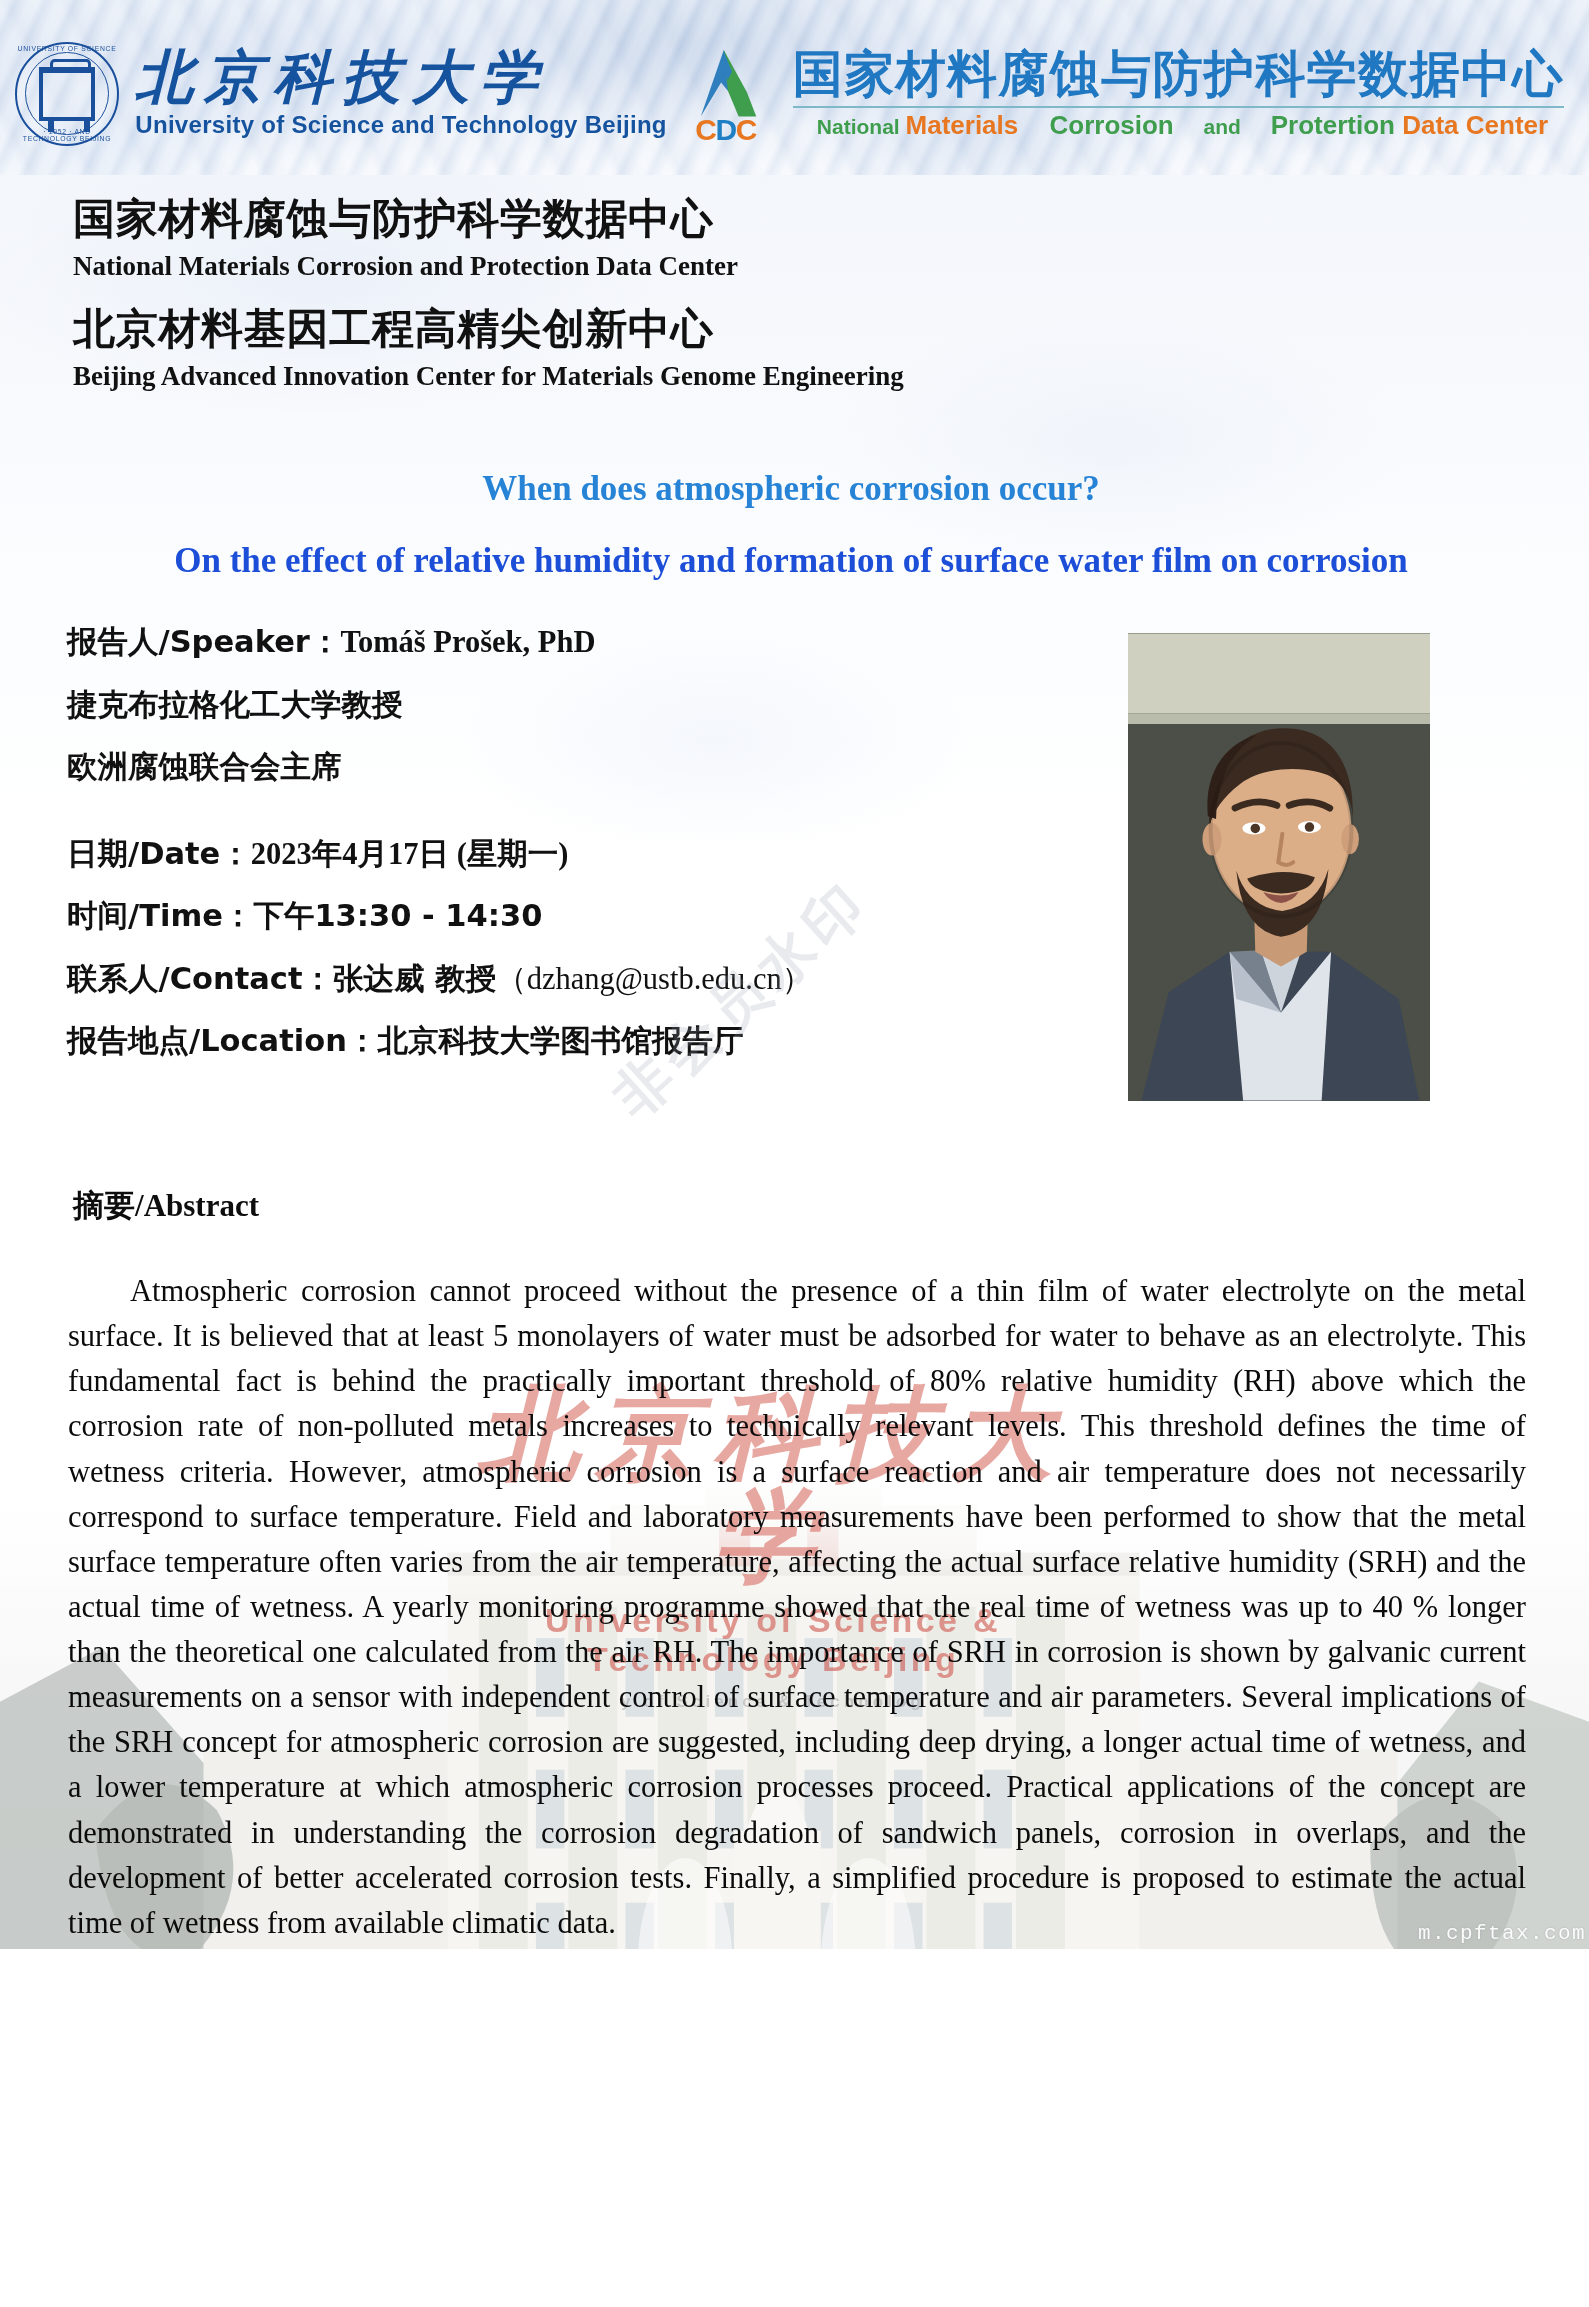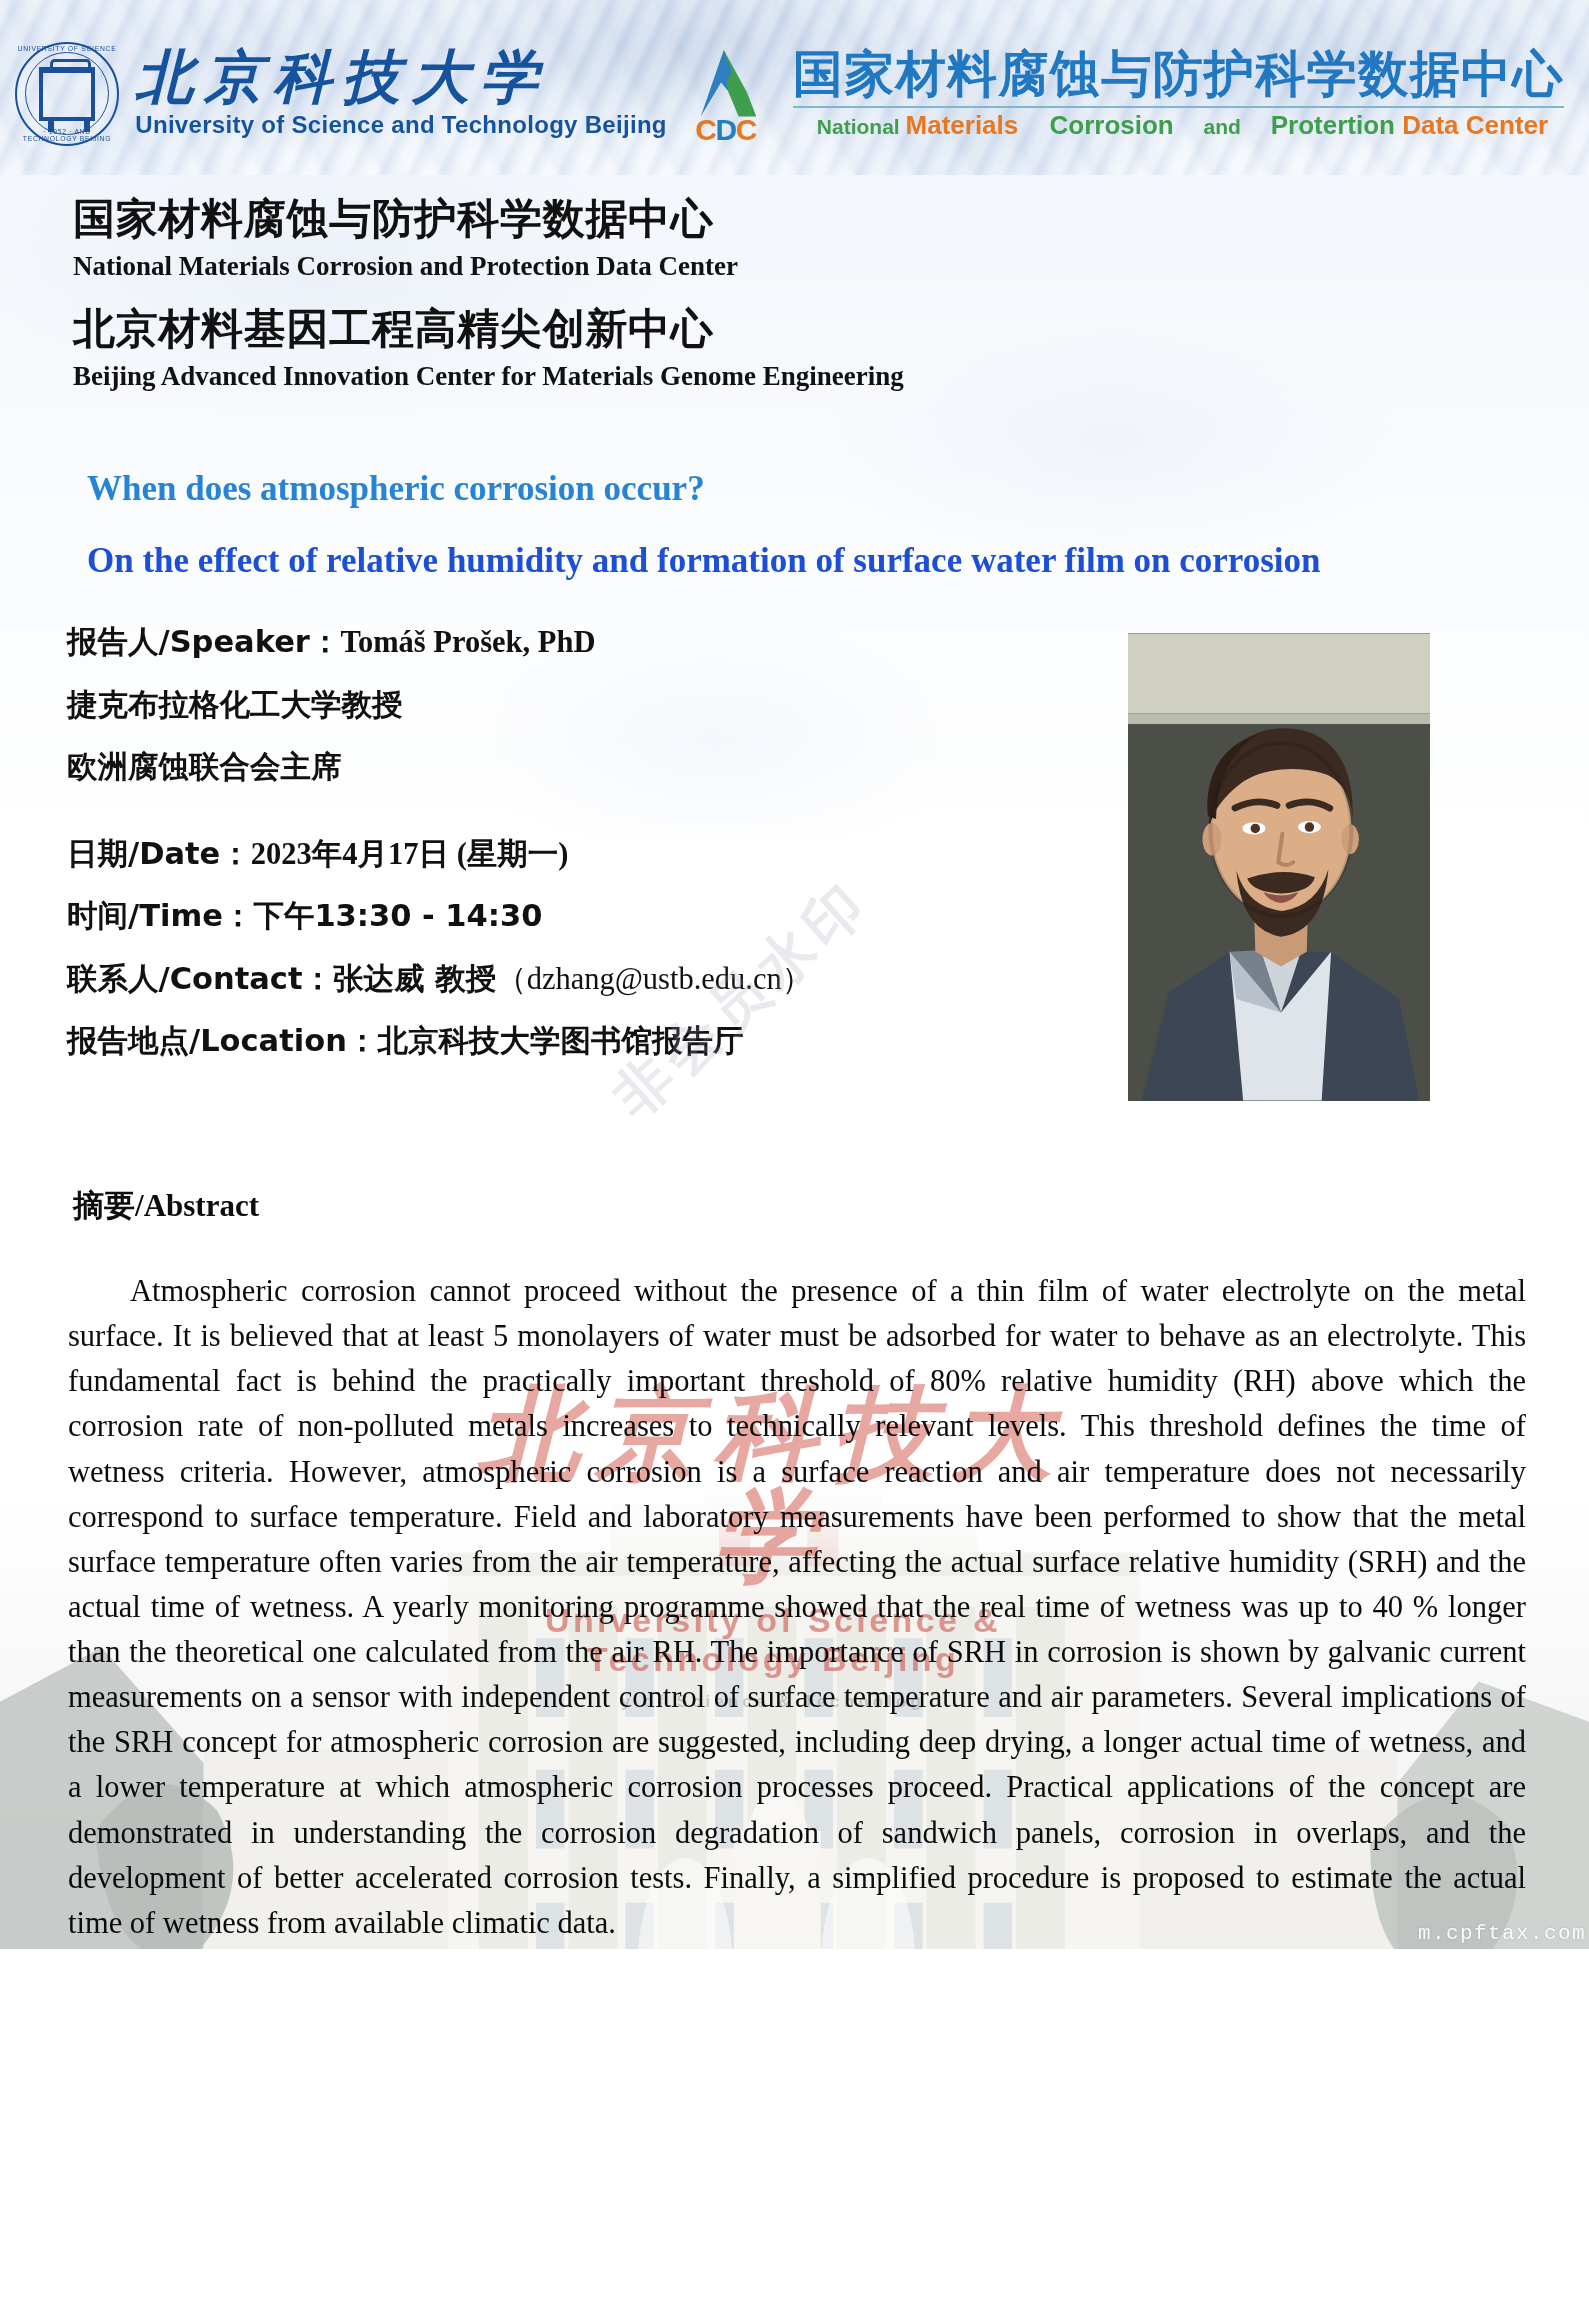--- a/index.html
+++ b/index.html
@@ -213,23 +213,24 @@
     color: #111111;
     font-family: "Liberation Serif", serif;
     line-height: 1.3;
     margin-top: 5.4px;
   }
   .org-gap { height: 20.3px; }
 
   
   .talk-title {
     position: absolute;
-    left: 87px; top: 468px;
+    left: 69px; top: 468px;
     z-index: 6;
     width: 1444px;
+    text-align: center;
   }
   .talk-line1 {
     font-size: 35px;
     color: #2683d6;
     font-weight: 700;
     font-family: "Liberation Serif", serif;
     line-height: 1.2;
   }
   .talk-line2 {
     margin-top: 30px;

